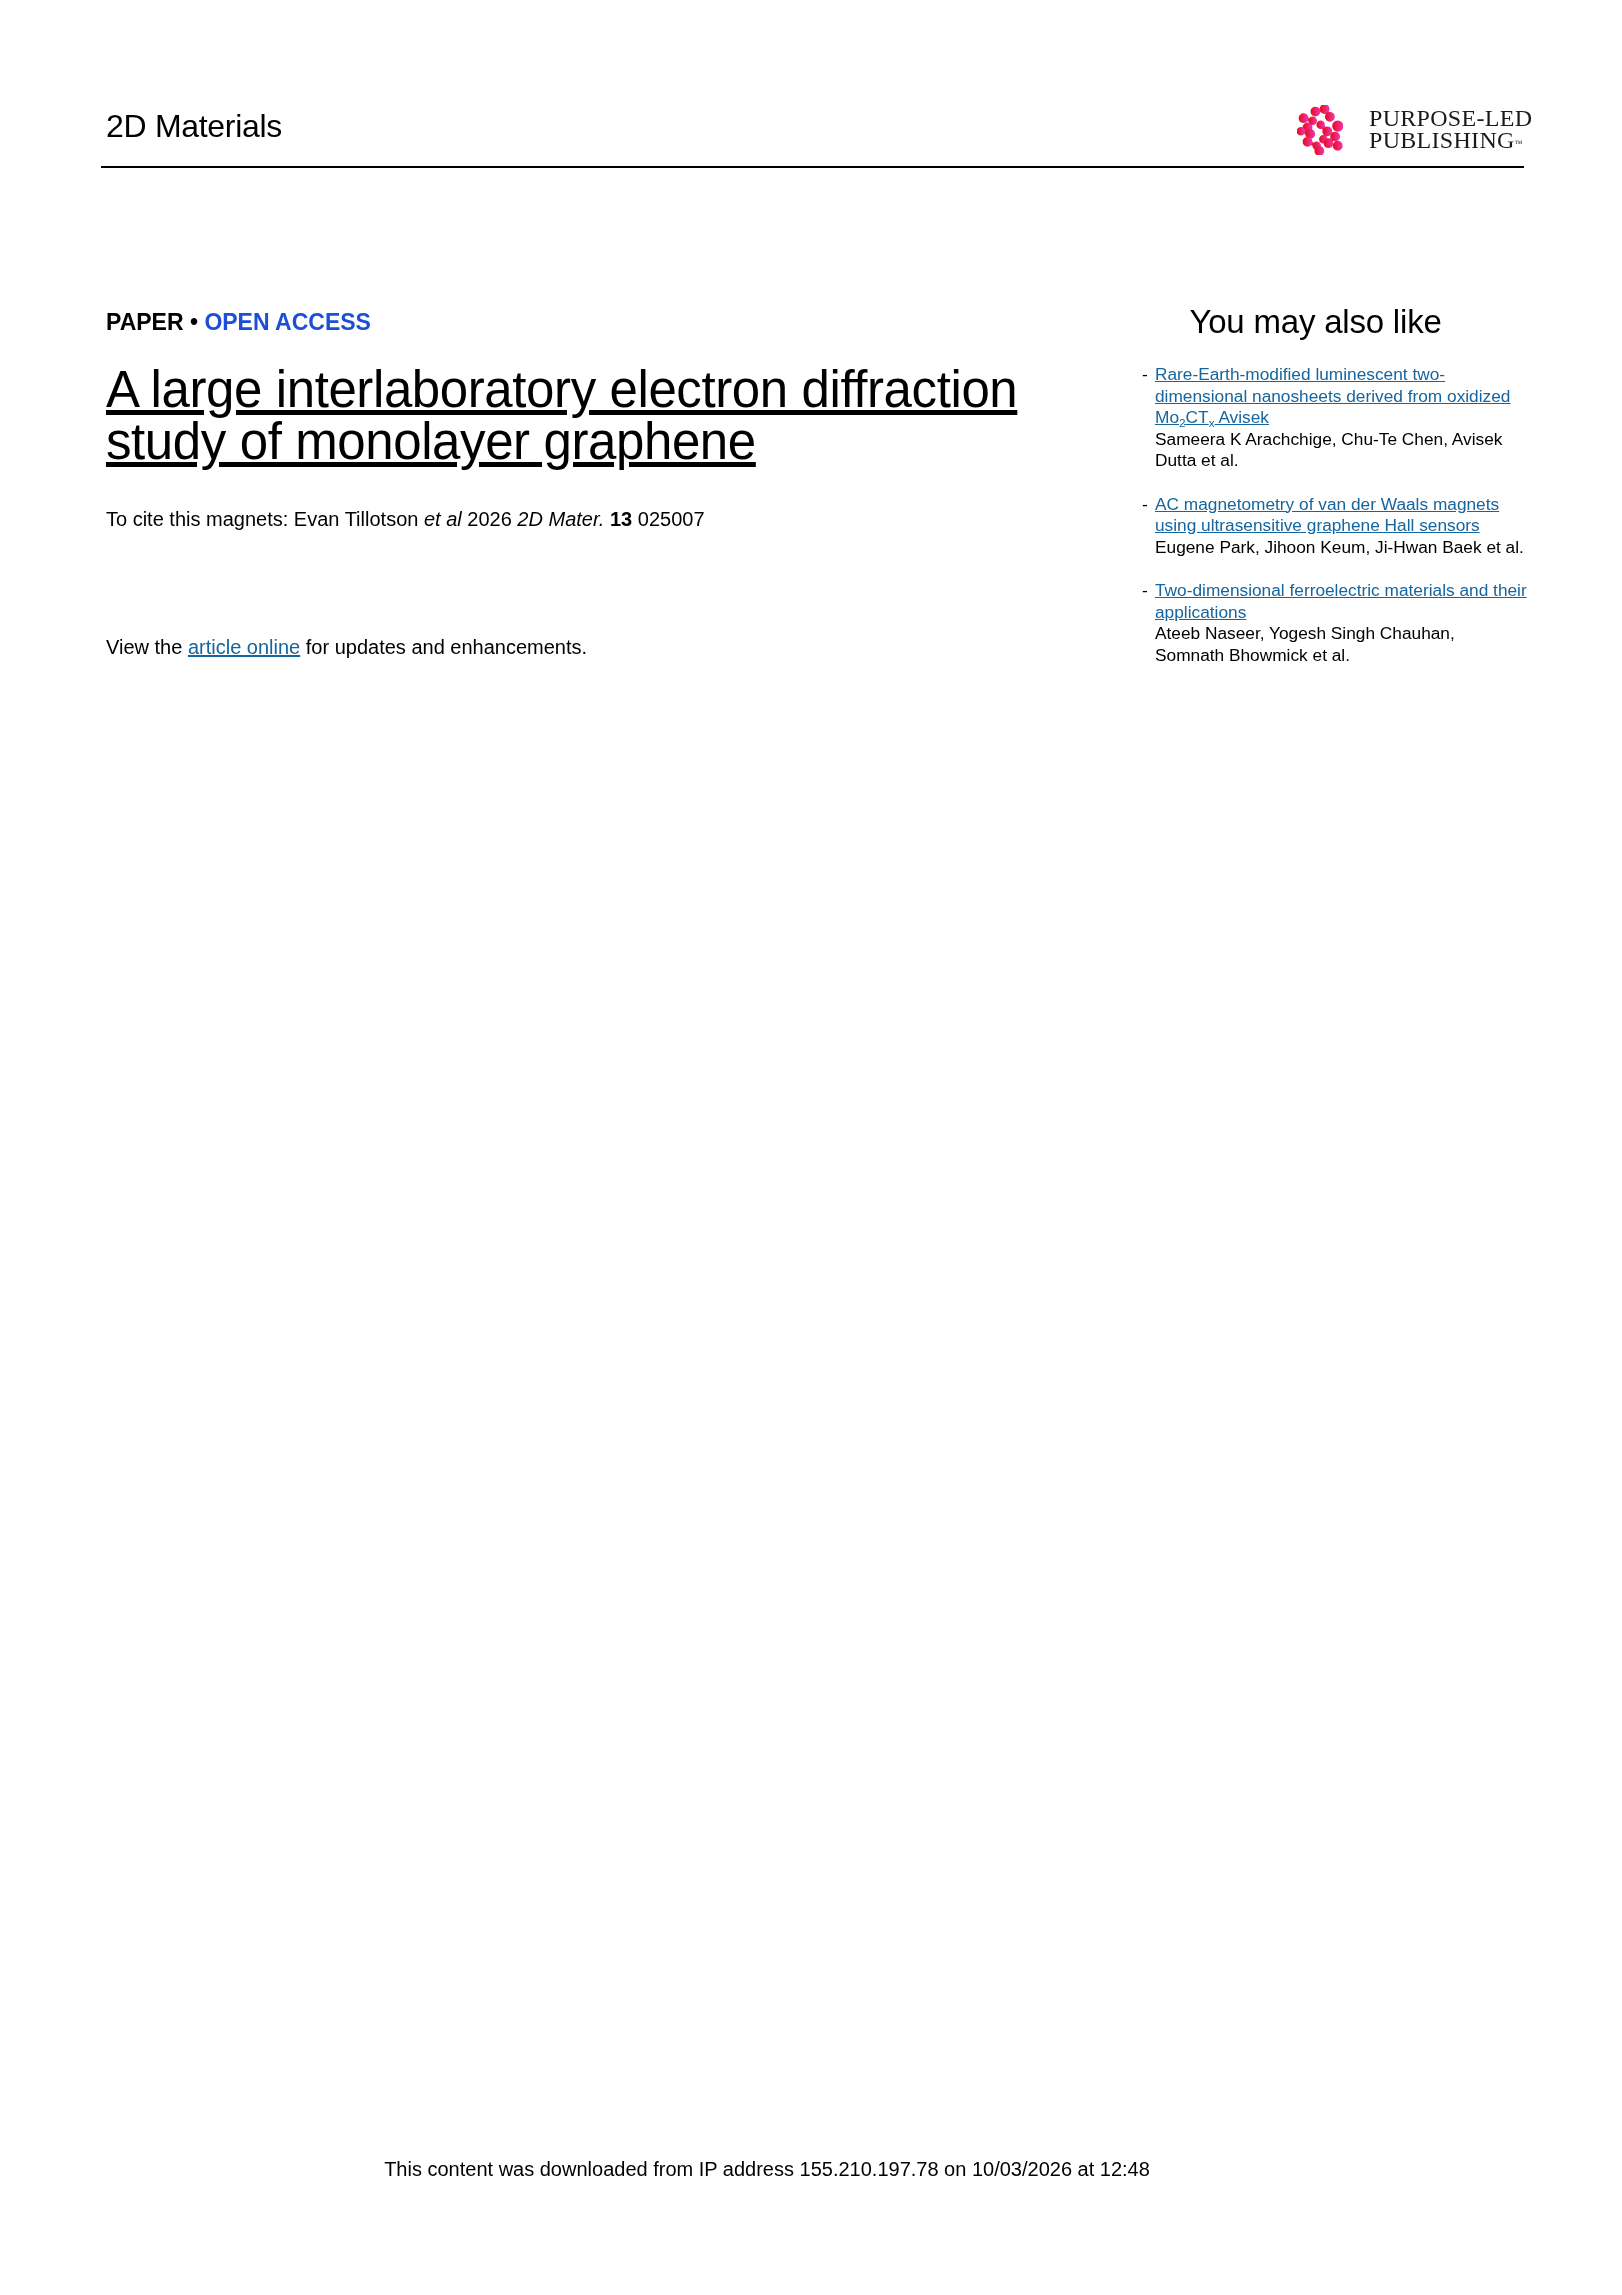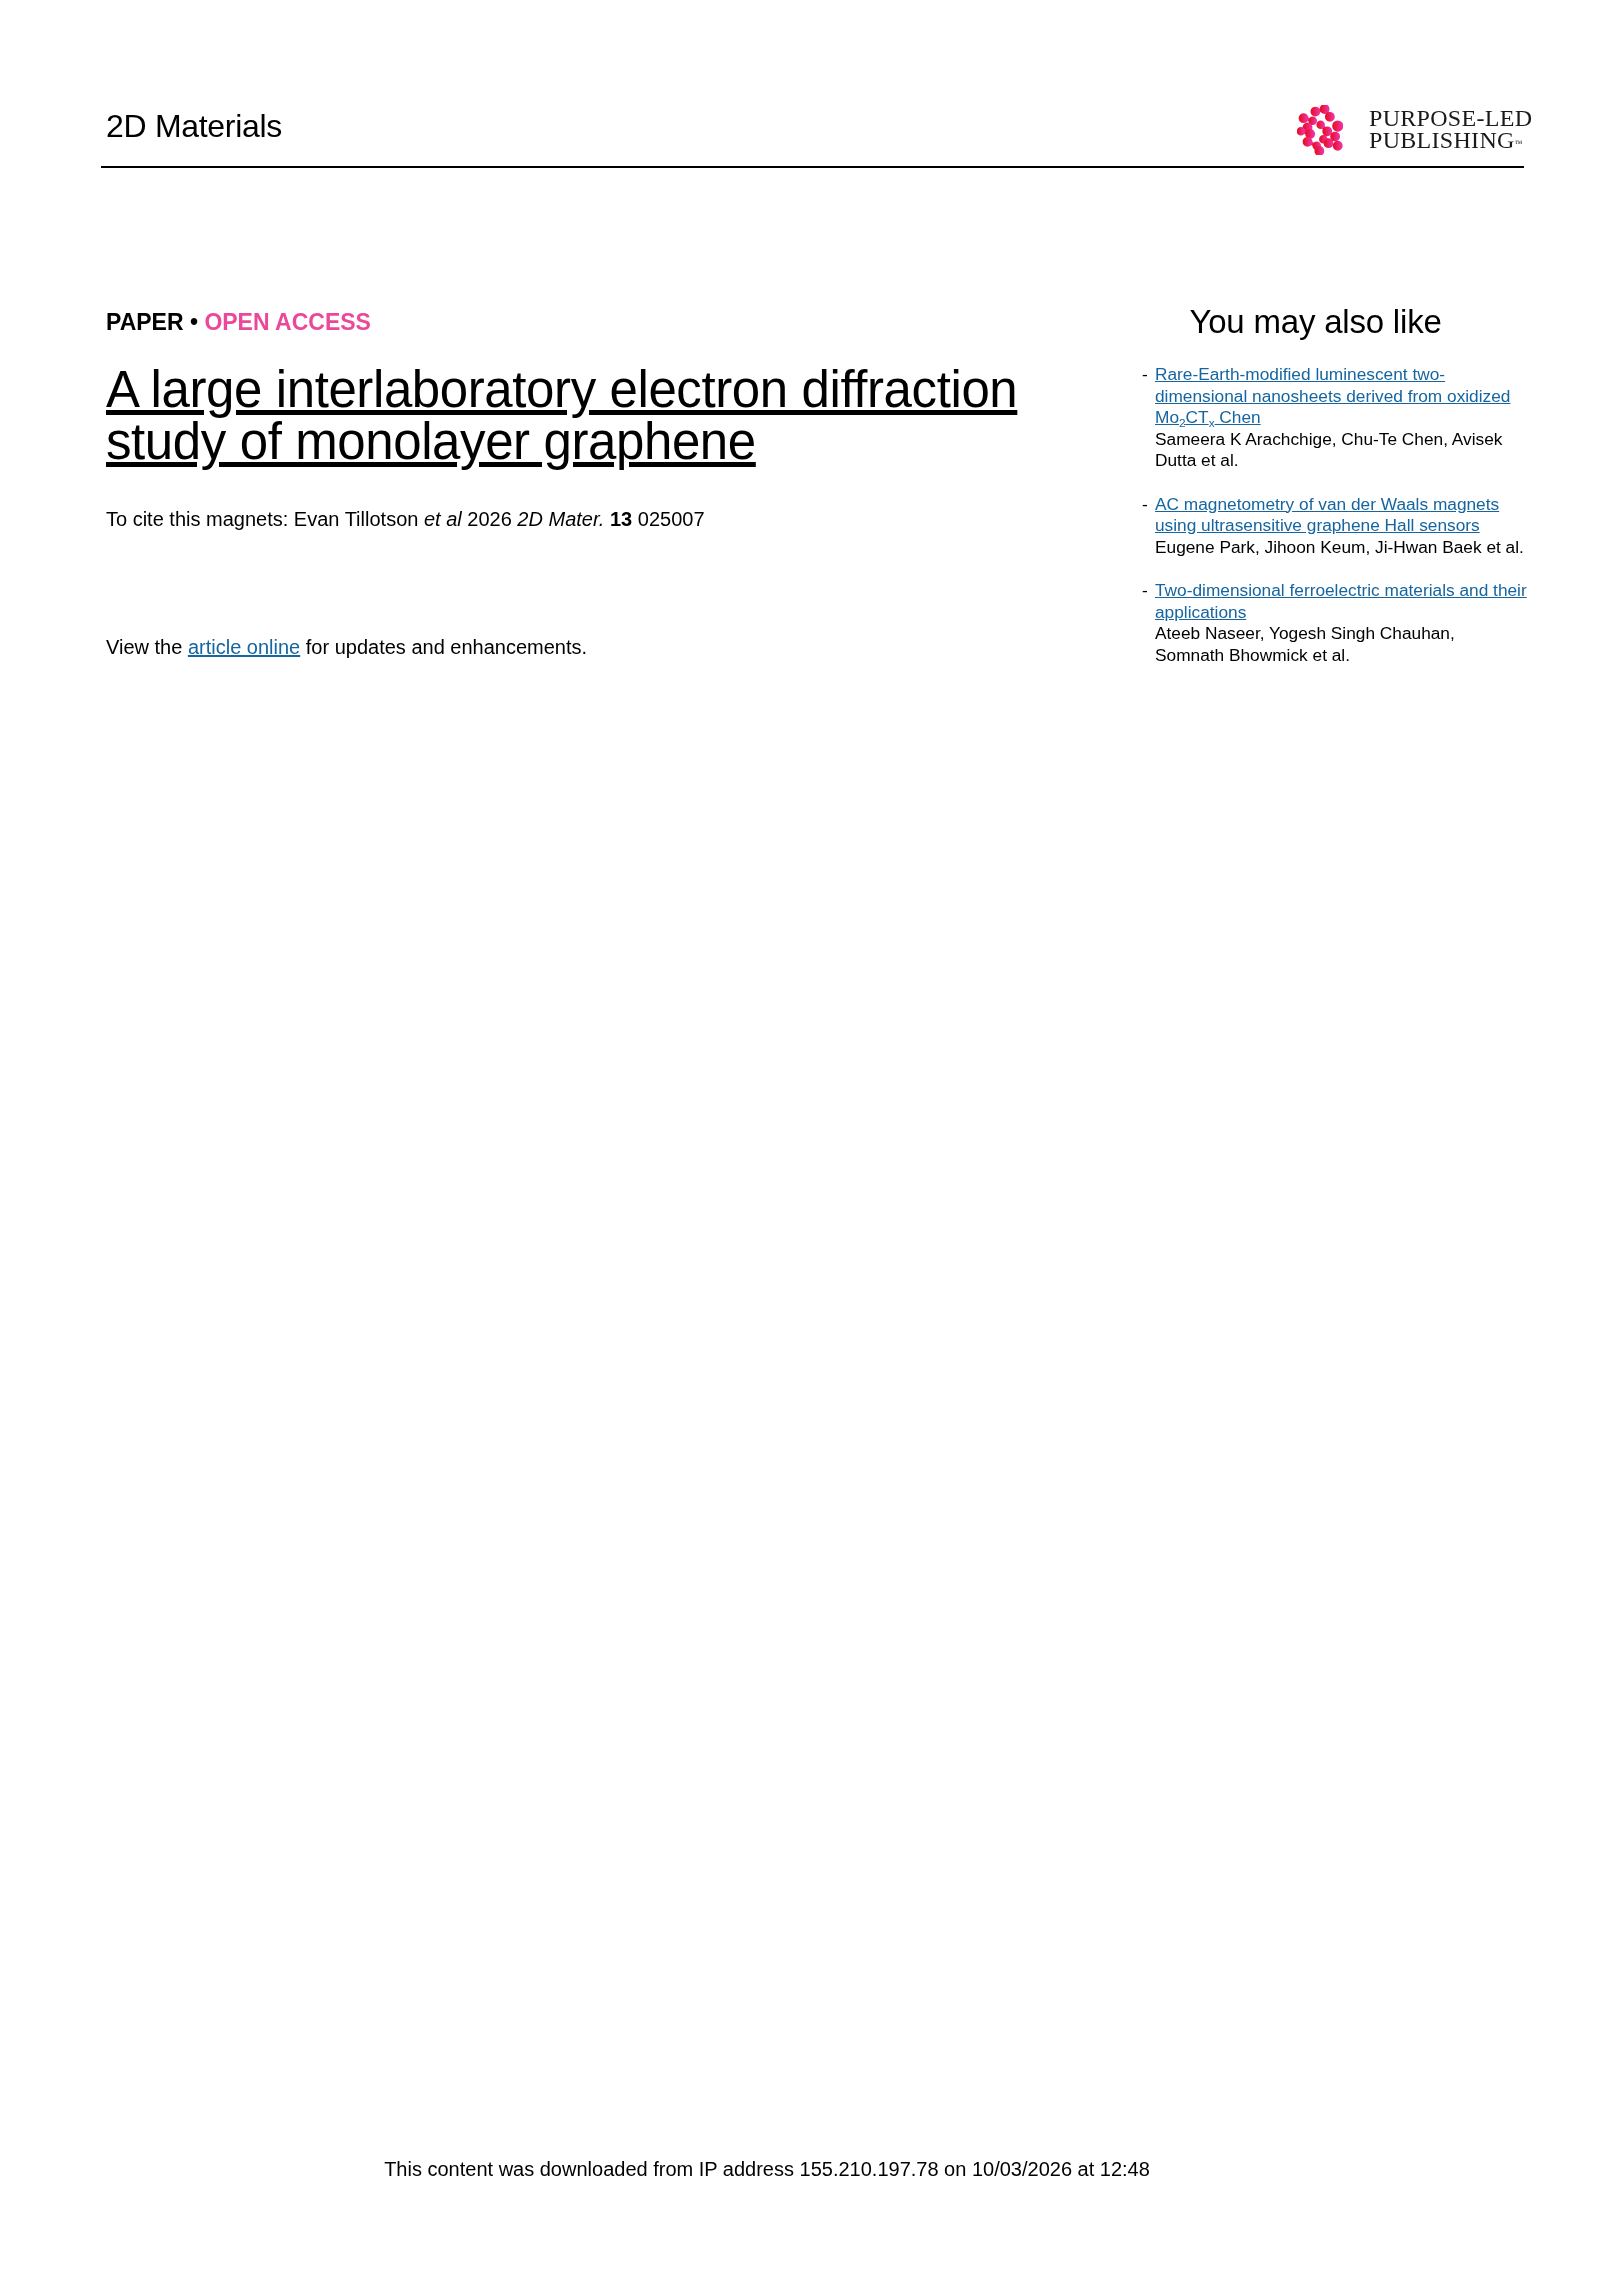--- a/index.html
+++ b/index.html
@@ -19,21 +19,21 @@
   }
   .publisher-logo svg { width: 46px; height: 50px; }
   .publisher-text {
     margin-left: 26px; font-family: "Liberation Serif", serif; font-size: 24px;
     line-height: 21.6px; letter-spacing: 0.3px; color: #1a1a1a;
   }
   .publisher-text sup { font-size: 7.9px; vertical-align: top; position: relative; top: 2.6px; }
   .article-type {
     position: absolute; left: 106px; top: 309px; font-size: 23px; font-weight: bold;
   }
-  .article-type .oa { color: #ec4899; }
+  .article-type .oa { color: #1d4ed8; }
   .article-title {
     position: absolute; left: 106px; top: 364px; width: 995px;
     font-size: 51px; line-height: 52px; letter-spacing: -0.4px; text-decoration: underline;
   }
   .citation {
     position: absolute; left: 106px; top: 508px; font-size: 20px;
   }
   .citation b { font-weight: bold; }
   .view-online {
     position: absolute; left: 106px; top: 636px; font-size: 20px;
@@ -118,21 +118,21 @@
 
 <div class="view-online">
   <span>View the </span><a class="link" href="#">article online</a><span> for updates and enhancements.</span>
 </div>
 
 <div class="sidebar">
   <div class="sidebar-title">You may also like</div>
   <ul class="related-list">
     <li class="related-item">
       <span class="dash">-</span>
-      <a class="link" href="#"><span>Rare-Earth-modified luminescent two-dimensional nanosheets derived from oxidized Mo</span><sub>2</sub><span>CT</span><sub>x</sub><span> Chen</span></a>
+      <a class="link" href="#"><span>Rare-Earth-modified luminescent two-dimensional nanosheets derived from oxidized Mo</span><sub>2</sub><span>CT</span><sub>x</sub><span> Avisek</span></a>
       <span class="authors">Sameera K Arachchige, Chu-Te Chen, Avisek Dutta et al.</span>
     </li>
     <li class="related-item">
       <span class="dash">-</span>
       <a class="link" href="#">AC magnetometry of van der Waals magnets using ultrasensitive graphene Hall sensors</a>
       <span class="authors">Eugene Park, Jihoon Keum, Ji-Hwan Baek et al.</span>
     </li>
     <li class="related-item">
       <span class="dash">-</span>
       <a class="link" href="#">Two-dimensional ferroelectric materials and their applications</a>

